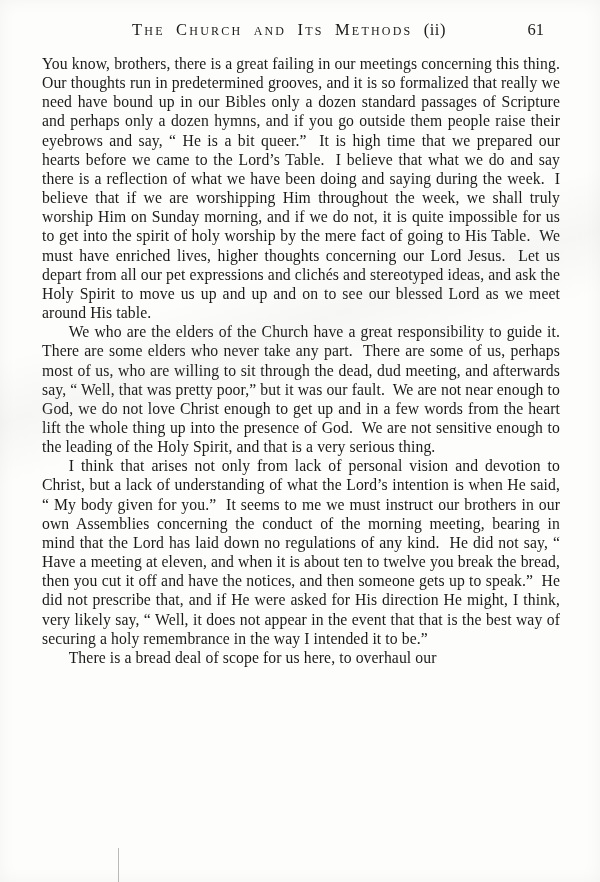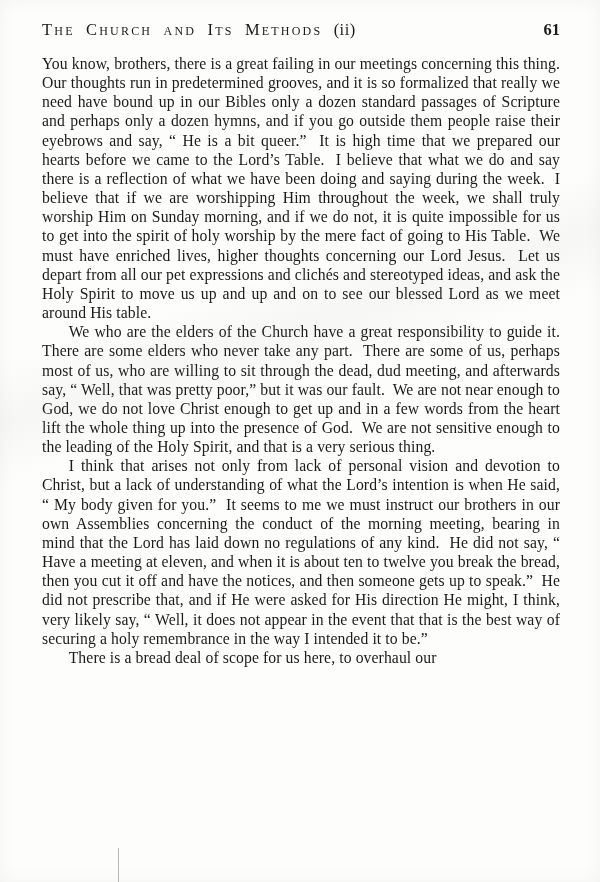--- a/index.html
+++ b/index.html
@@ -22,38 +22,38 @@
   }
   .page-header {
     position: relative;
     height: 26px;
     margin-bottom: 8px;
   }
   .header-title {
     position: absolute;
     left: 0;
     right: 24px;
-    text-align: left;
+    text-align: center;
     font-size: 16.5px;
     font-variant: small-caps;
     letter-spacing: 2.2px;
     word-spacing: 5px;
     white-space: nowrap;
   }
   .header-title .suffix {
     font-variant: normal;
     letter-spacing: 0.5px;
     word-spacing: normal;
   }
   .page-number {
     position: absolute;
-    right: 0;
+    right: 16px;
     top: 0;
     font-size: 16.5px;
-    font-weight: bold;
+    font-weight: normal;
   }
   .content p {
     margin: 0;
     font-size: 15.7px;
     line-height: 19.15px;
     text-align: justify;
     white-space: pre-wrap;
     letter-spacing: 0.1px;
   }
   .content p.indent {

